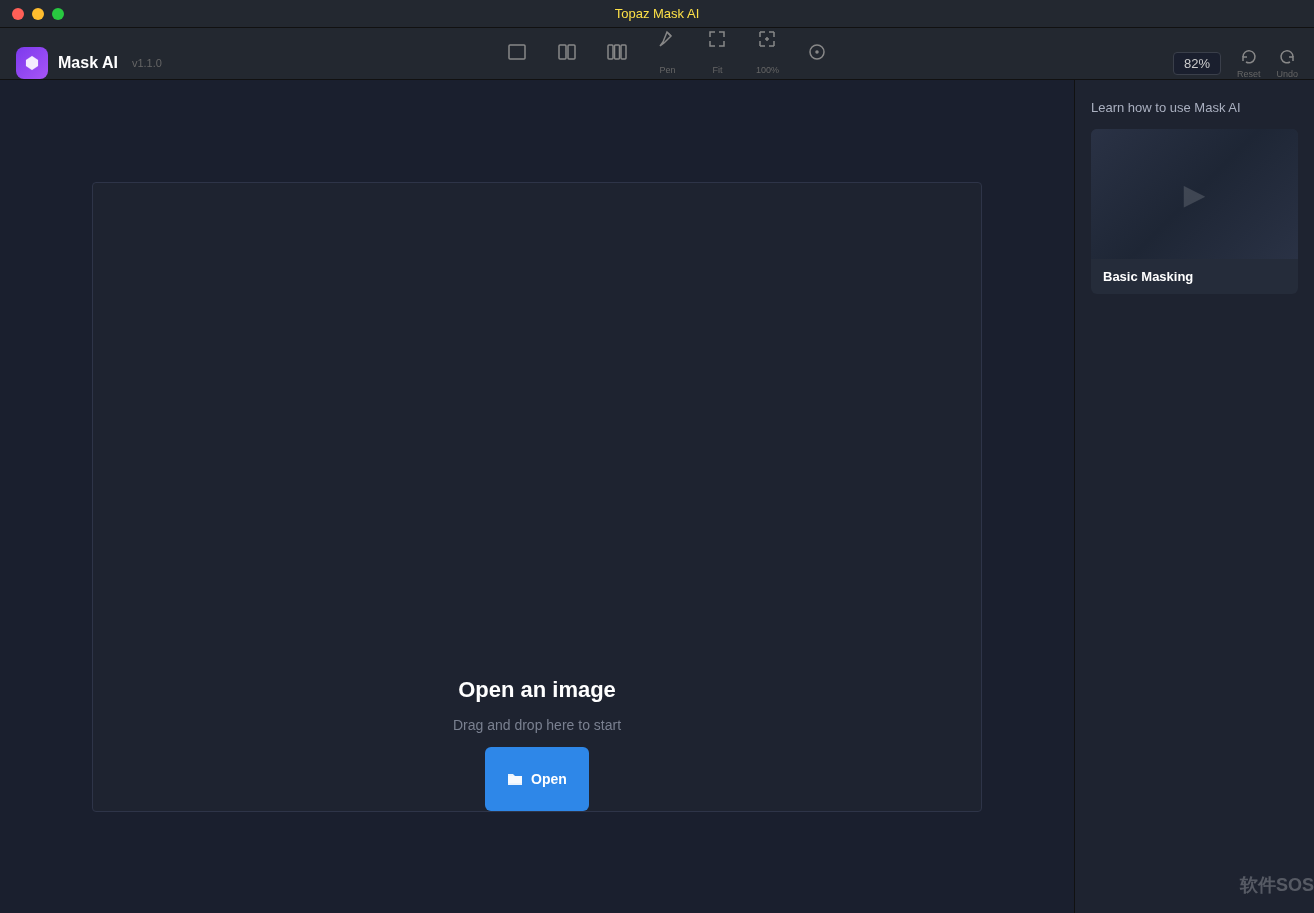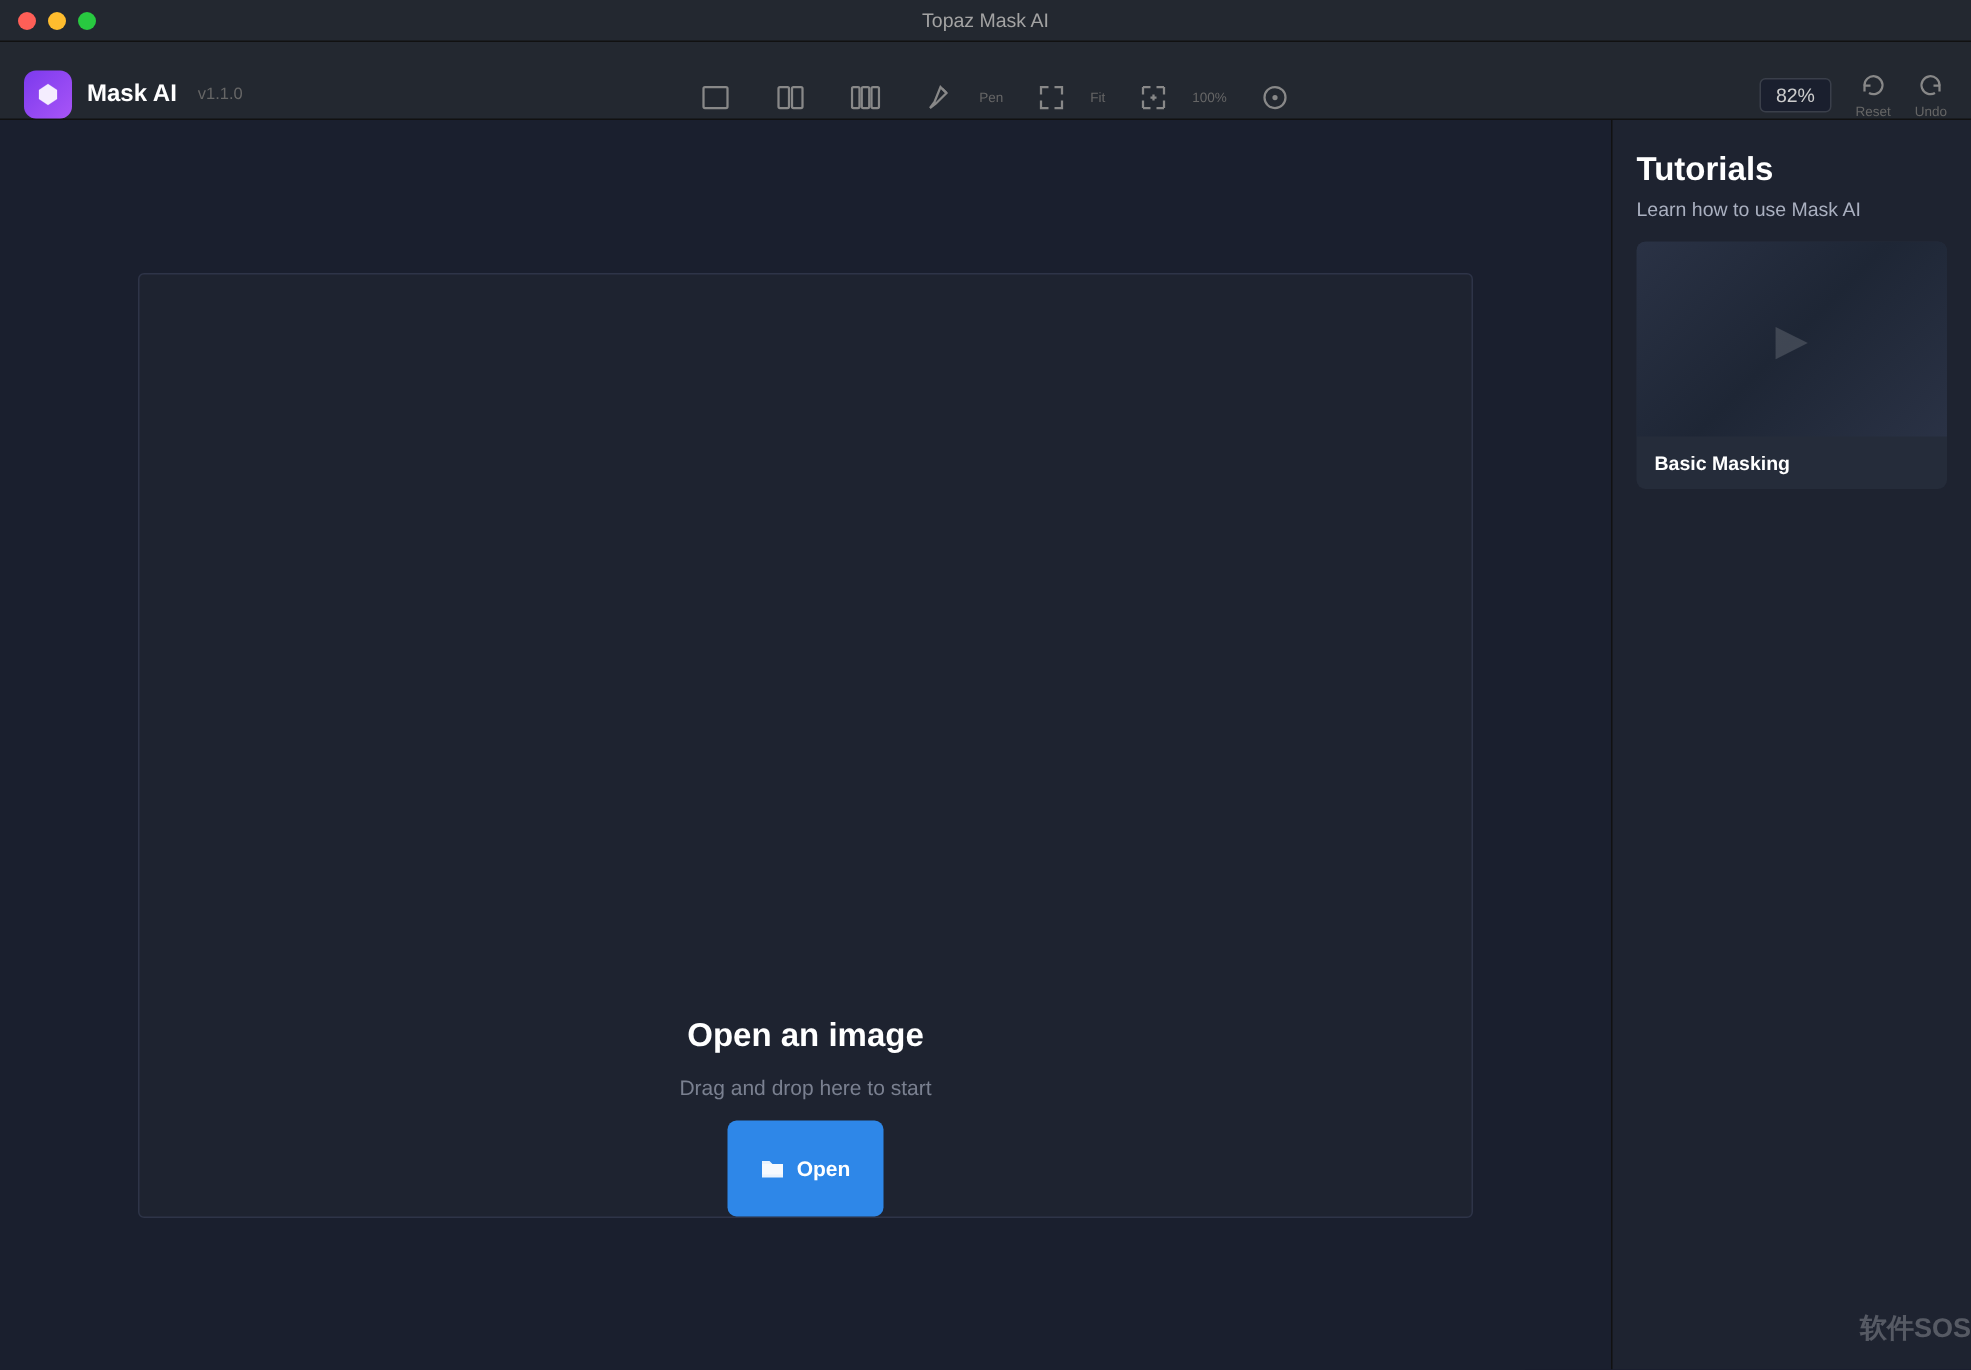--- a/index.html
+++ b/index.html
@@ -18,21 +18,21 @@
       height: 28px;
       background: #232830;
       display: flex;
       align-items: center;
       justify-content: center;
       position: relative;
       border-bottom: 1px solid #111;
     }
     .title-bar-title {
       font-size: 13px;
-      color: #a3a3a3;
+      color: #fde047;
       font-weight: 400;
     }
     .traffic-lights {
       position: absolute;
       left: 12px;
       display: flex;
       gap: 8px;
       align-items: center;
     }
     .traffic-light {
@@ -86,21 +86,21 @@
     }
     .toolbar-center {
       flex: 1;
       display: flex;
       align-items: center;
       justify-content: center;
       gap: 6px;
     }
     .toolbar-tool {
       display: flex;
-      flex-direction: row;
+      flex-direction: column;
       align-items: center;
       gap: 16px;
       padding: 4px 8px;
       border-radius: 4px;
       cursor: pointer;
       color: #888;
       min-width: 44px;
     }
     .toolbar-tool svg { width: 20px; height: 20px; }
     .toolbar-tool-label {
@@ -363,21 +363,20 @@
         <svg width="16" height="16" viewBox="0 0 16 16" fill="white">
           <path d="M1 3h5l2 2h7v9H1V3z" fill="white" opacity="0.9"></path>
           <path d="M1 5h14v7H1z" fill="white" opacity="0.6"></path>
         </svg>
         <span>Open</span>
       </button>
     </div>
   </div>
 
   <div class="right-sidebar">
-    <h2 class="tutorials-title">Tutorials</h2>
     <p class="tutorials-subtitle">Learn how to use Mask AI</p>
 
     <div class="tutorial-card">
       <div class="tutorial-card-thumb"></div>
       <div class="tutorial-card-label">Basic Masking</div>
     </div>
   </div>
 </div>
 
 <div class="watermark" style="position:fixed;">软件SOS</div>

